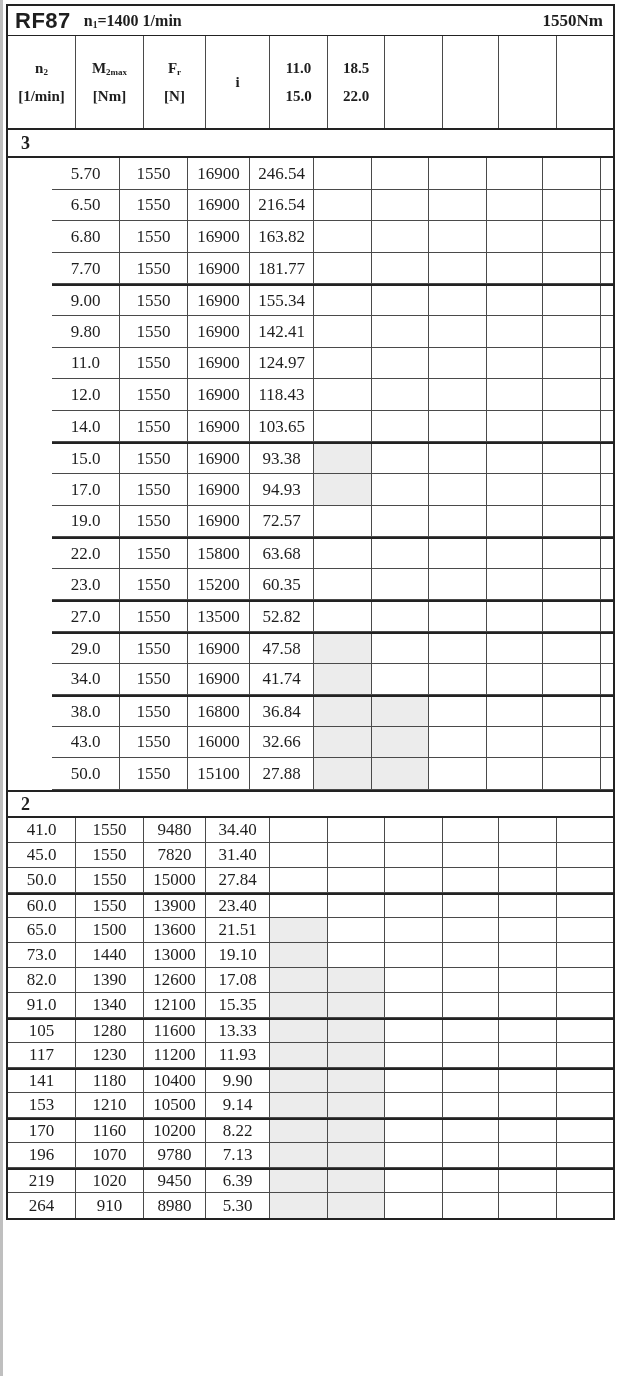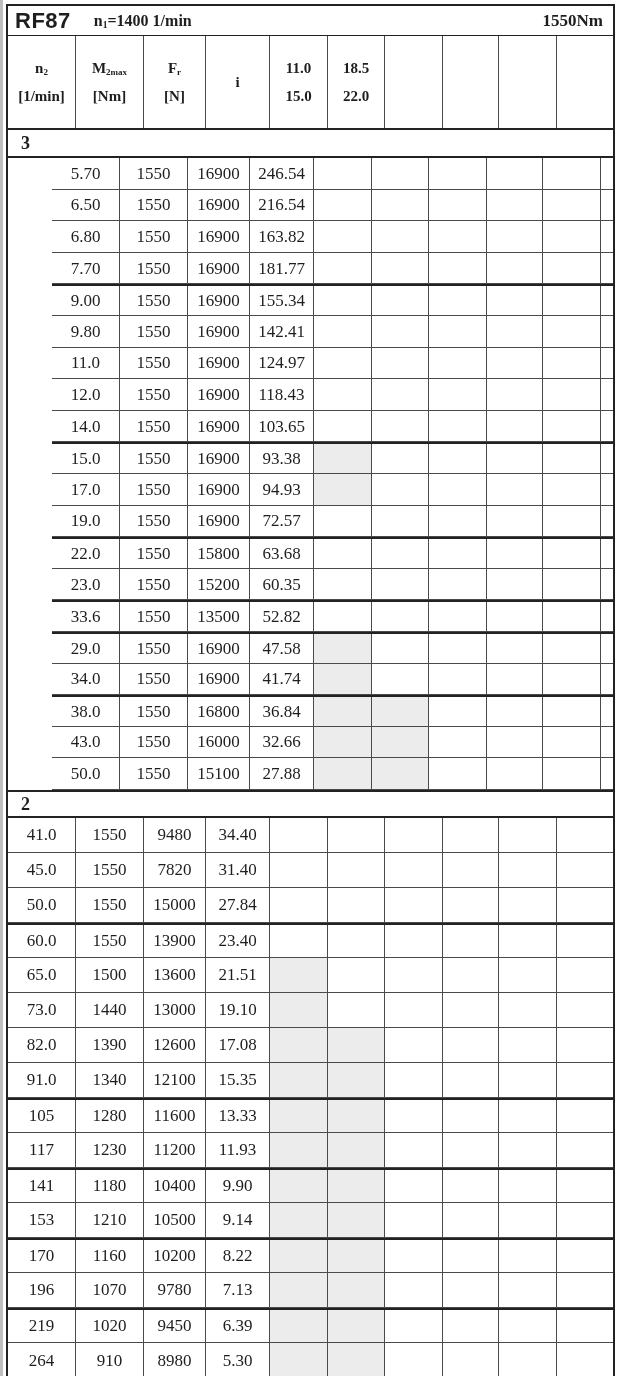--- a/index.html
+++ b/index.html
@@ -19,21 +19,21 @@
   }
   
   .title-row{
     height:30px;border-bottom:1px solid var(--border-dark);
     display:flex;align-items:center;padding:0 10px 0 7px;box-sizing:border-box;
   }
   .model{
     font-family:"Liberation Sans","DejaVu Sans",sans-serif;
     font-weight:bold;font-size:22px;letter-spacing:0.5px;line-height:1;
   }
-  .speed{font-weight:bold;font-size:16px;margin-left:23px;line-height:1;}
+  .speed{font-weight:bold;font-size:16px;margin-left:13px;line-height:1;}
   .torque{font-weight:bold;font-size:17px;margin-left:auto;line-height:1;}
   sub{font-size:0.6em;vertical-align:-0.25em;line-height:0;}
   
   .grid{display:grid;grid-template-columns:68px 68px 62px 64px 58px 57px 58px 56px 58px 1fr;}
   .cell,.hcell{
     border-right:1px solid var(--border-light);
     display:flex;flex-direction:column;align-items:center;justify-content:center;
     box-sizing:border-box;overflow:hidden;
   }
   .cell:last-child,.hcell:last-child{border-right:none;}
@@ -45,21 +45,21 @@
   .band{
     height:28px;border-bottom:2px solid var(--border-dark);
     display:flex;align-items:center;padding-left:13px;box-sizing:border-box;
   }
   .band.band-sep{border-top:2px solid var(--border-dark);}
   .band-label{font-weight:bold;font-size:18px;line-height:1;}
   
   .drow{border-bottom:1px solid var(--border-light);box-sizing:border-box;}
   .drow.thick{border-top:2px solid var(--border-dark);}
   .sec-0 .drow{height:31.6px;margin-left:44px;}
-  .sec-1 .drow{height:35px;}
+  .sec-1 .drow{height:25px;}
   .sec-1 .drow:last-child{border-bottom:none;}
   .cell{font-size:17px;line-height:1;}
   .cell.shaded{background:var(--shaded-cell);}
   .watermark{
     position:absolute;right:6px;top:1392px;font-family:Liberation Sans, sans-serif;
     font-size:12px;color:var(--watermark);letter-spacing:1px;
   }
 </style>
 </head>
 <body>
@@ -268,21 +268,21 @@
           <div class="cell">15200</div>
           <div class="cell">60.35</div>
           <div class="cell"></div>
           <div class="cell"></div>
           <div class="cell"></div>
           <div class="cell"></div>
           <div class="cell"></div>
           <div class="cell"></div>
         </div>
         <div class="drow grid thick">
-          <div class="cell">33.6</div>
+          <div class="cell">27.0</div>
           <div class="cell">1550</div>
           <div class="cell">13500</div>
           <div class="cell">52.82</div>
           <div class="cell"></div>
           <div class="cell"></div>
           <div class="cell"></div>
           <div class="cell"></div>
           <div class="cell"></div>
           <div class="cell"></div>
         </div>

